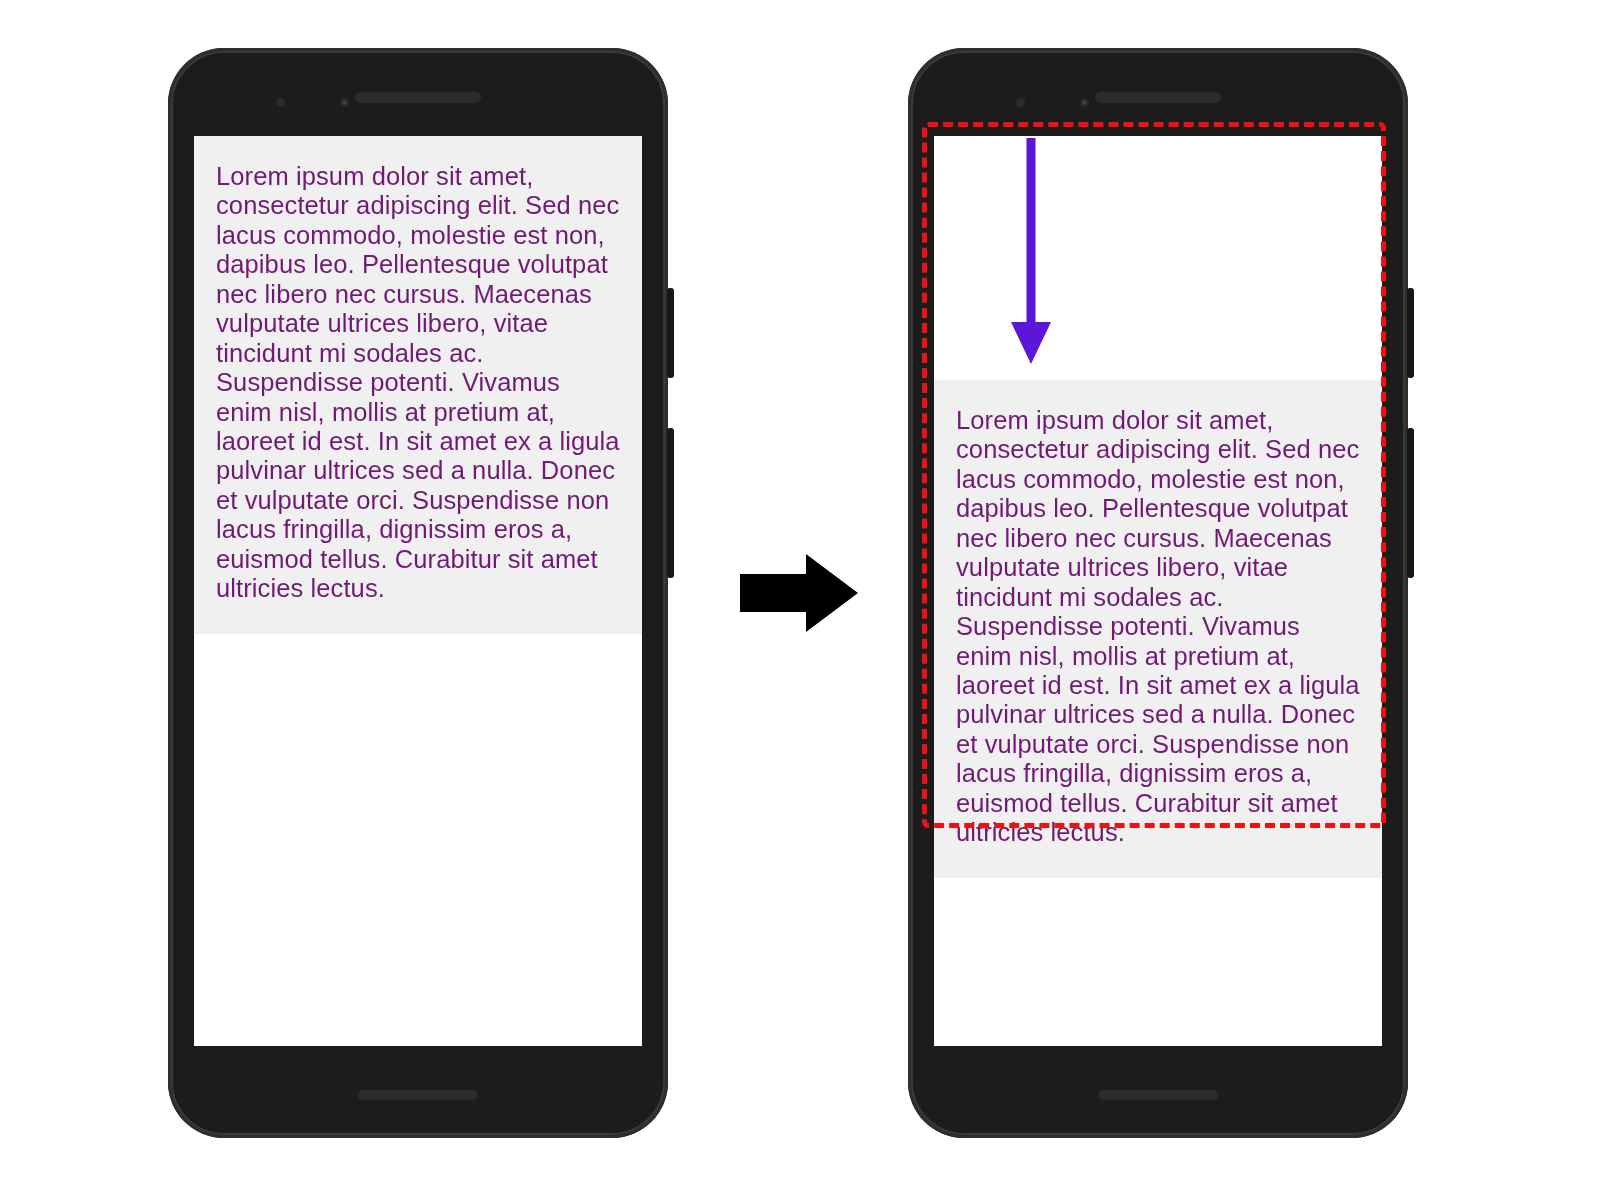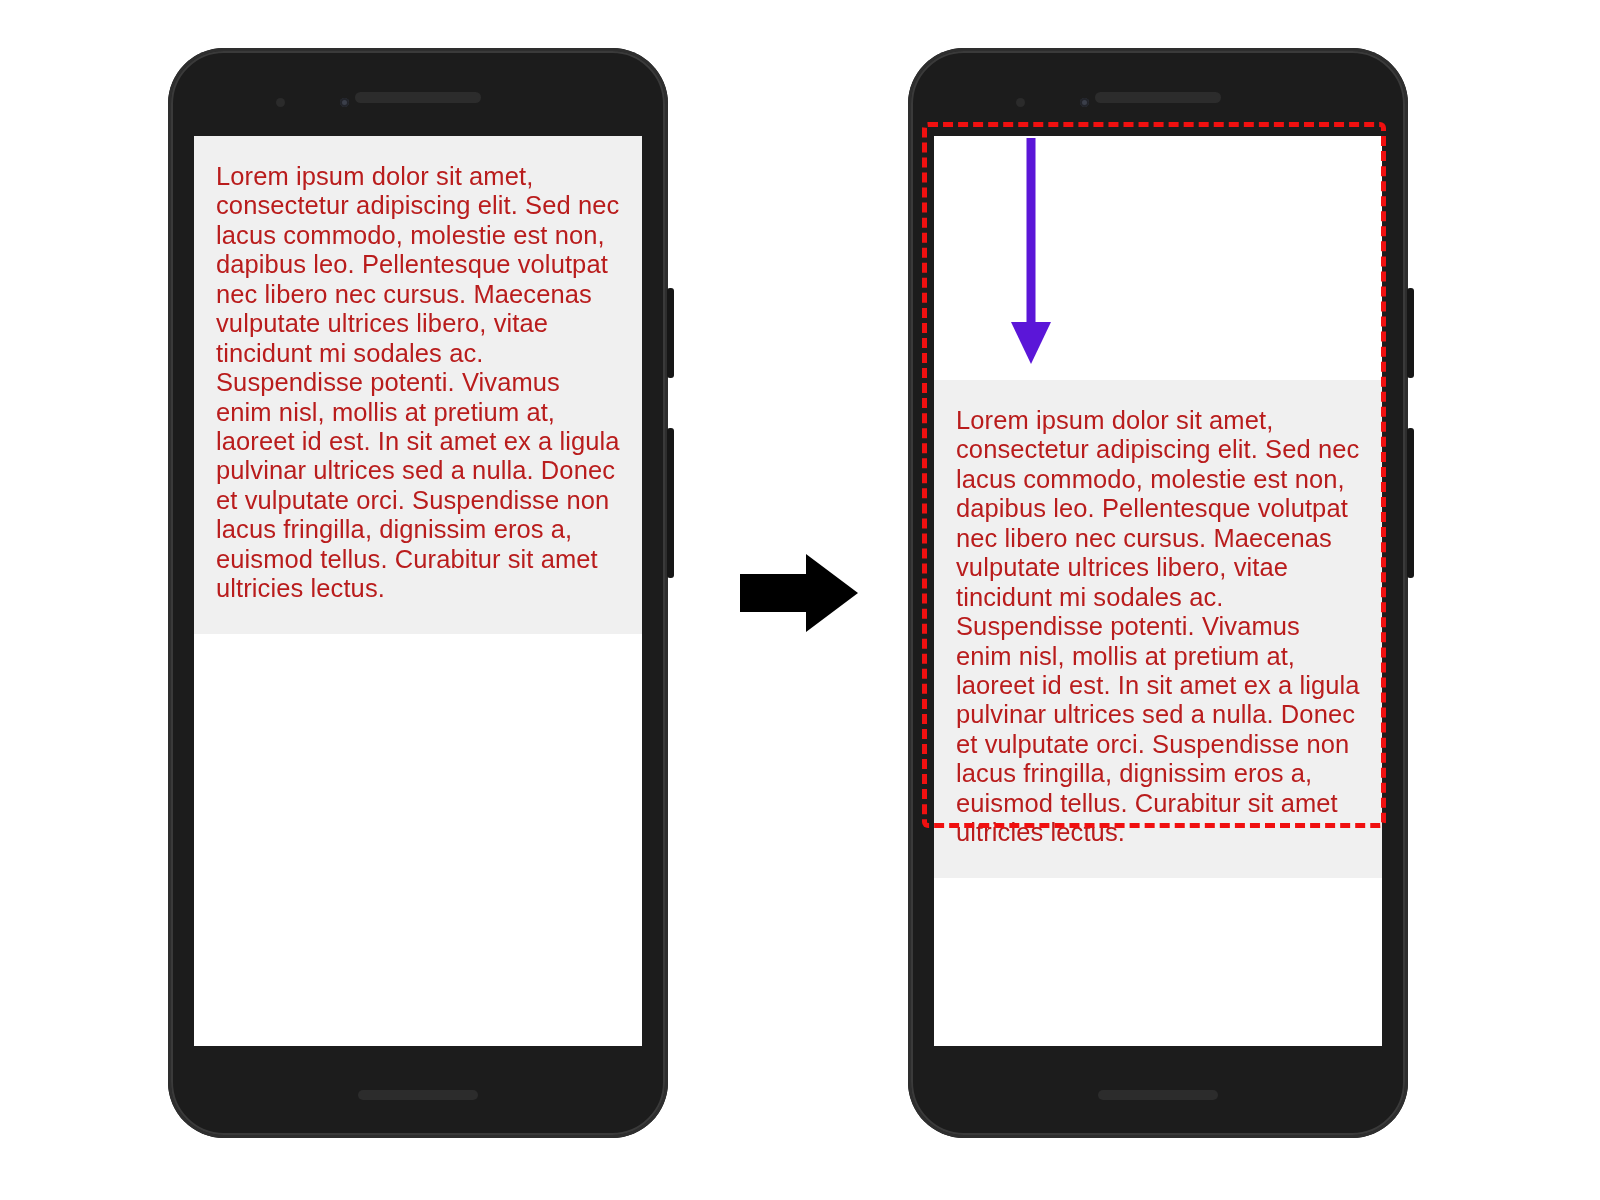--- a/index.html
+++ b/index.html
@@ -110,21 +110,21 @@
     overflow: hidden;
   }
 
   .text-block {
     position: absolute;
     left: 0;
     width: 448px;
     background: #f0f0f0;
     box-sizing: border-box;
     padding: 26px 22px 30px 22px;
-    color: #b91c1c;
+    color: #701a75;
     font-size: 25.5px;
     line-height: 1.155;
     letter-spacing: 0.1px;
   }
   .text-block.top { top: 0; }
   .text-block.pushed { top: 244px; }
 
   
   .highlight {
     position: absolute;

